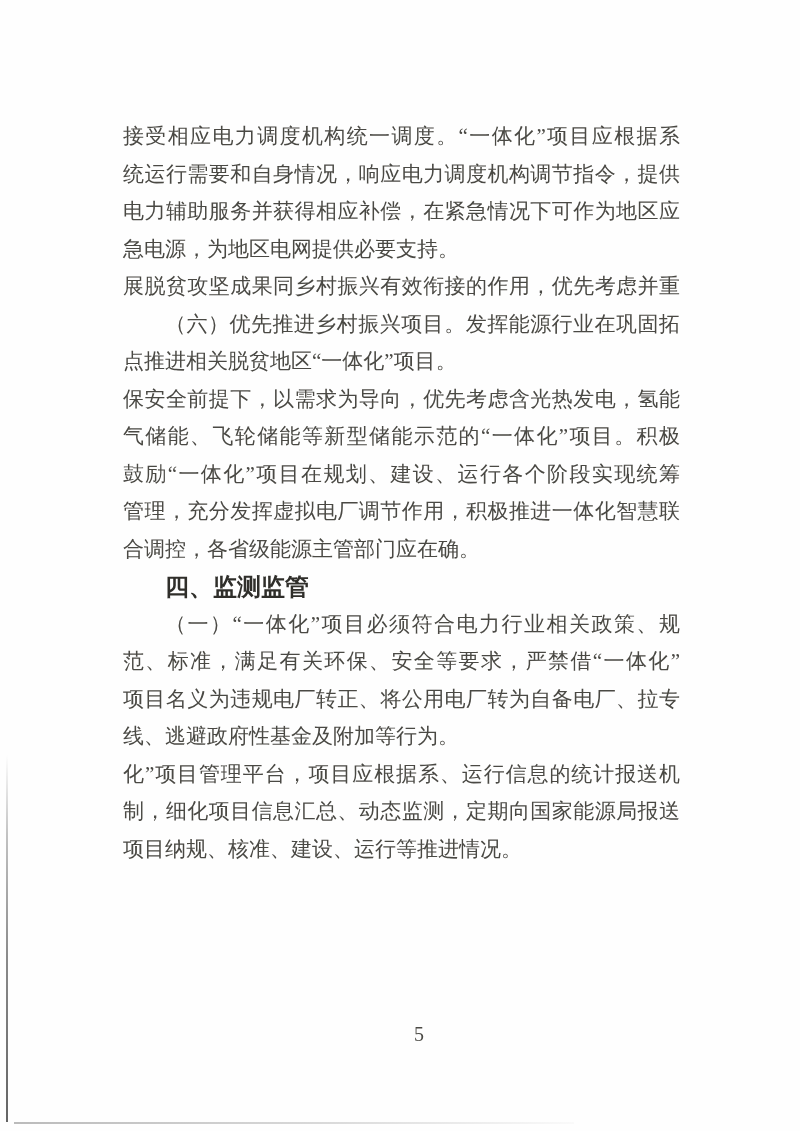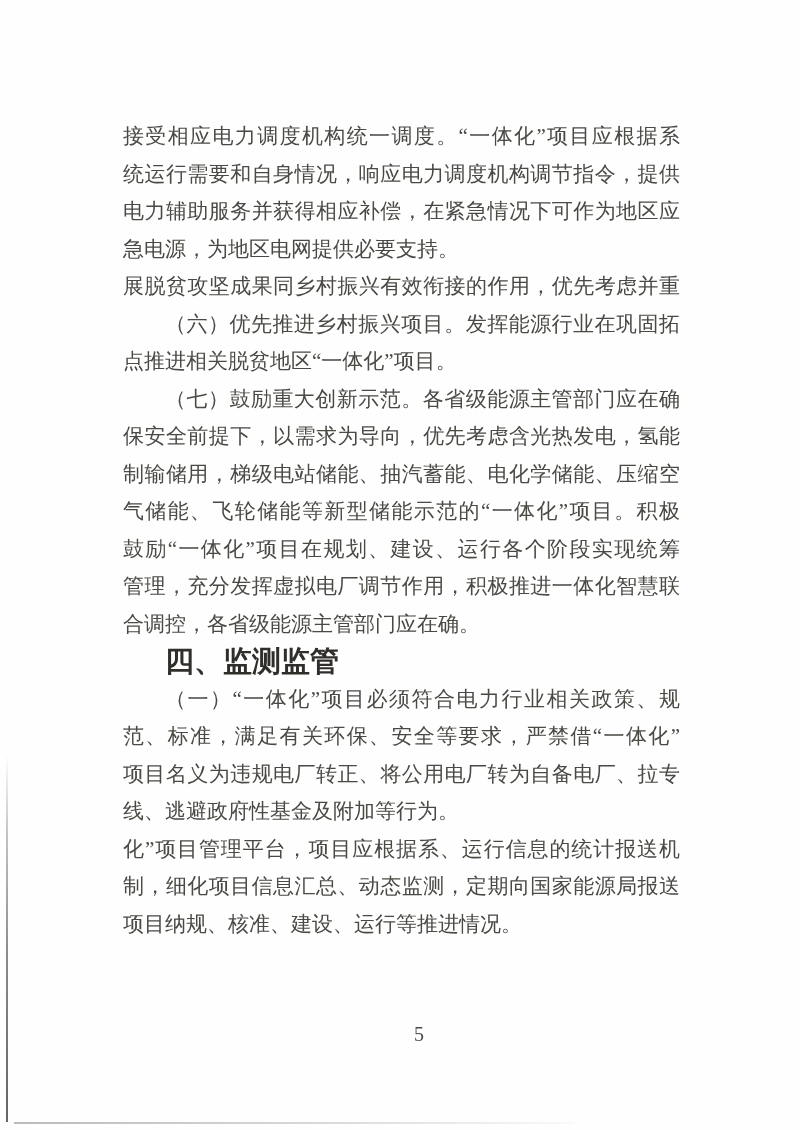--- a/index.html
+++ b/index.html
@@ -37,21 +37,21 @@
   }
   .line.end {
     text-align-last: left;
   }
   .line.indent {
     text-indent: 42px;
   }
   .line.heading {
     font-family: "Liberation Sans", "DejaVu Sans", sans-serif;
     font-weight: 700;
-    font-size: 29px;
+    font-size: 24px;
     color: #2f2e2a;
     text-align-last: left;
   }
   .page-number {
     position: absolute;
     top: 1020px;
     left: 0;
     width: 838px;
     text-align: center;
     font-size: 20px;
@@ -97,23 +97,21 @@
       <div class="line end">急电源，为地区电网提供必要支持。</div>
     </div>
 
     <div class="para">
       <div class="line">展脱贫攻坚成果同乡村振兴有效衔接的作用，优先考虑并重</div>
       <div class="line indent">（六）优先推进乡村振兴项目。发挥能源行业在巩固拓</div>
       <div class="line end">点推进相关脱贫地区“一体化”项目。</div>
     </div>
 
     <div class="para">
-      <div class="line indent">（七）鼓励重大创新示范。各省级能源主管部门应在确</div>
       <div class="line">保安全前提下，以需求为导向，优先考虑含光热发电，氢能</div>
-      <div class="line">制输储用，梯级电站储能、抽汽蓄能、电化学储能、压缩空</div>
       <div class="line">气储能、飞轮储能等新型储能示范的“一体化”项目。积极</div>
       <div class="line">鼓励“一体化”项目在规划、建设、运行各个阶段实现统筹</div>
       <div class="line">管理，充分发挥虚拟电厂调节作用，积极推进一体化智慧联</div>
       <div class="line end">合调控，各省级能源主管部门应在确。</div>
     </div>
 
     <div class="para">
       <div class="line heading indent">四、监测监管</div>
     </div>
 

